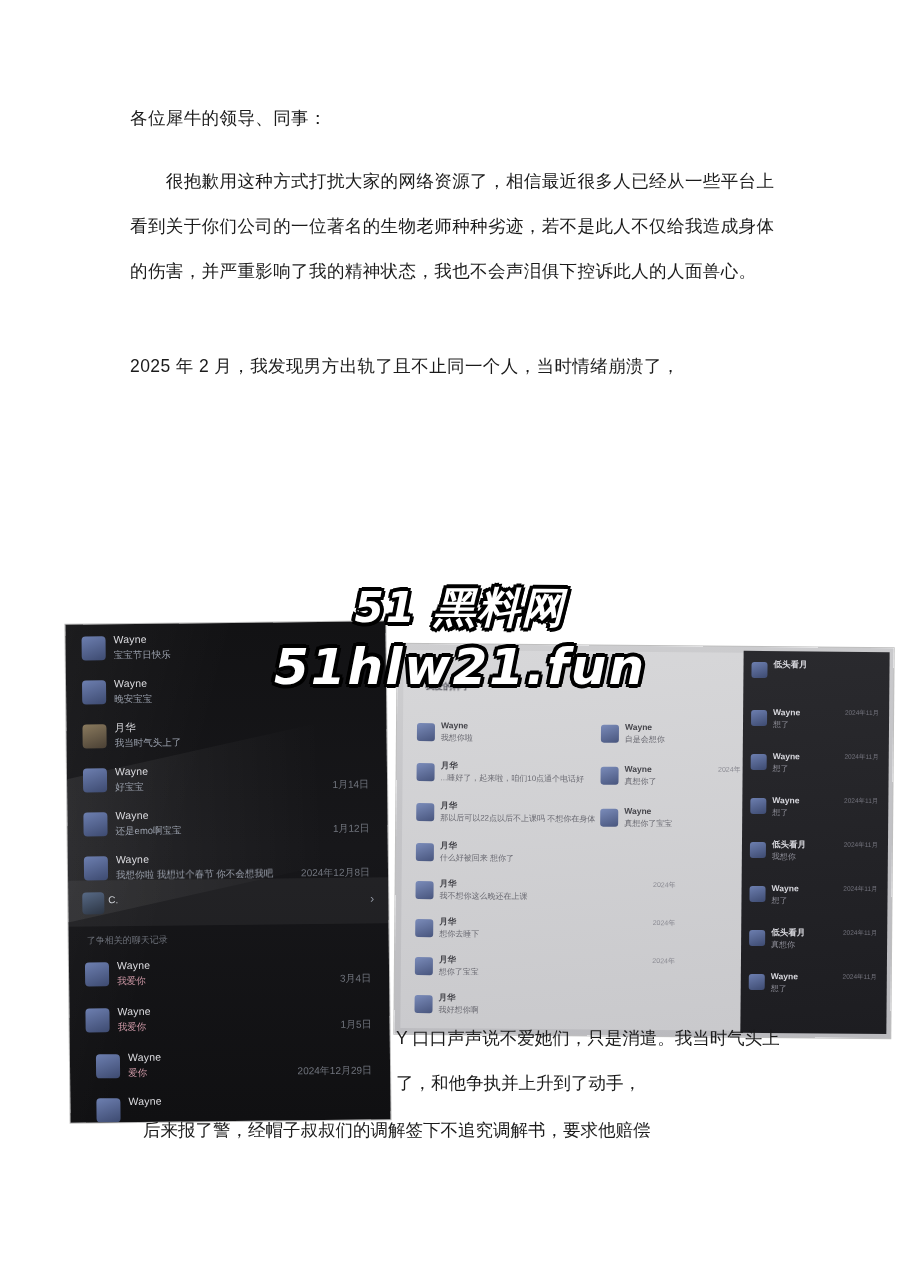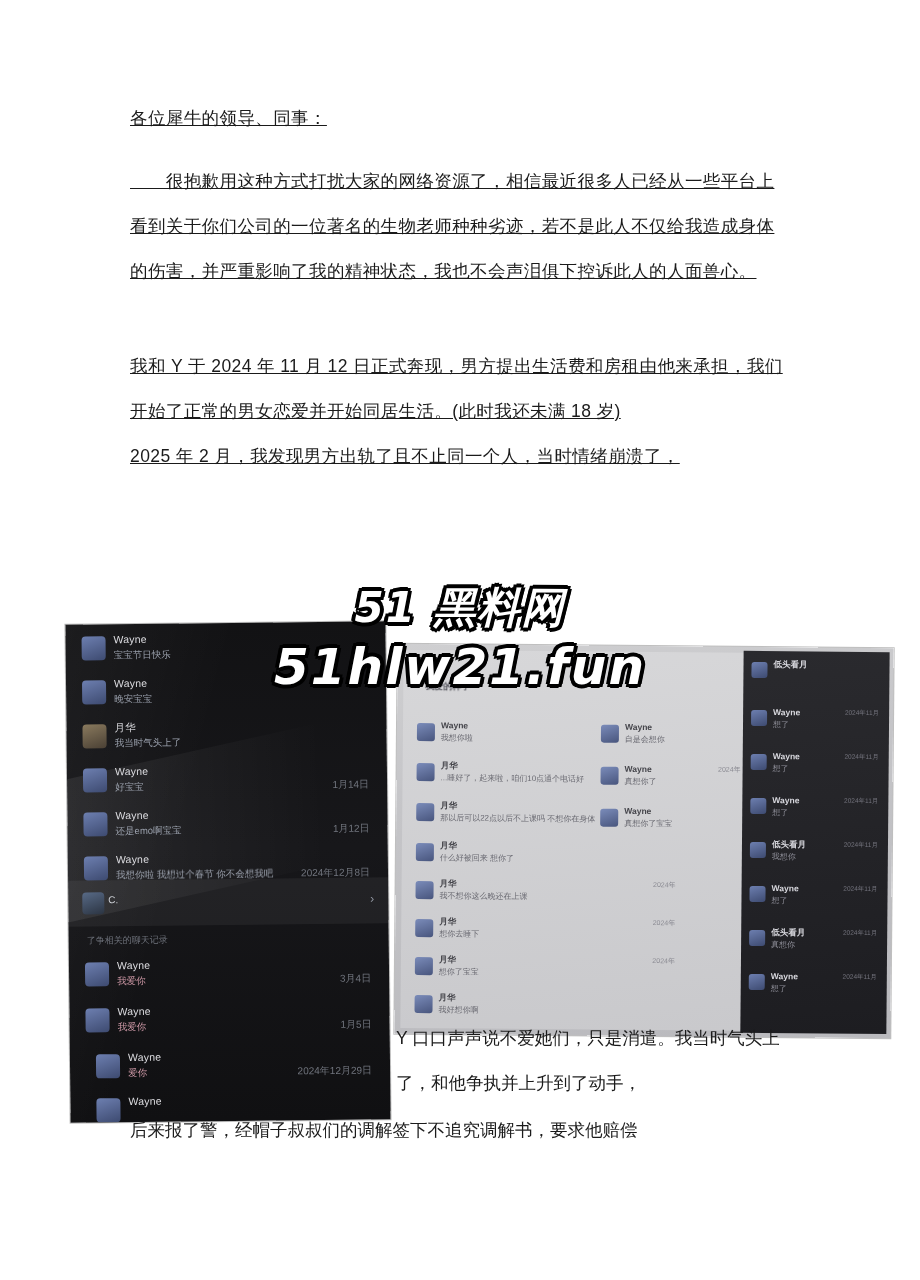--- a/index.html
+++ b/index.html
@@ -22,21 +22,20 @@
     width: 920px;
     height: 1280px;
     background: #fff;
   }
 
   .doc-body {
     position: absolute;
     left: 130px;
     top: 96px;
     width: 660px;
-    text-decoration: underline;
   }
 
   .para {
     font-size: 17.5px;
     line-height: 45px;
     letter-spacing: 0.4px;
     color: #1b1b1b;
     margin: 0;
     white-space: pre-wrap;
   }
@@ -227,21 +226,21 @@
     position: absolute;
     left: 396px;
     top: 1016px;
     width: 400px;
     font-size: 17.5px;
     line-height: 45px;
     color: #1b1b1b;
   }
   .tail-text {
     position: absolute;
-    left: 130px;
+    left: 143px;
     top: 1108px;
     width: 680px;
     font-size: 17.5px;
     line-height: 45px;
     color: #1b1b1b;
   }
 
   
   .watermark {
     position: absolute;
@@ -266,21 +265,20 @@
 </head>
 <body>
 
 <div class="page">
 
   <div class="doc-body">
     <p class="para">各位犀牛的领导、同事：</p>
     <div class="gap-sm"></div>
     <p class="para indent">　　很抱歉用这种方式打扰大家的网络资源了，相信最近很多人已经从一些平台上看到关于你们公司的一位著名的生物老师种种劣迹，若不是此人不仅给我造成身体的伤害，并严重影响了我的精神状态，我也不会声泪俱下控诉此人的人面兽心。</p>
     <div class="gap-md"></div>
-    <p class="para">我和 Y 于 2024 年 11 月 12 日正式奔现，男方提出生活费和房租由他来承担，我们开始了正常的男女恋爱并开始同居生活。(此时我还未满 18 岁)</p>
     <p class="para">2025 年 2 月，我发现男方出轨了且不止同一个人，当时情绪崩溃了，</p>
   </div>
 
   <div class="collage">
 
     <div class="shot shot-left">
       <div class="glare"></div>
 
       <div class="chat-row" style="top:8px">
         <div class="avatar"></div>

